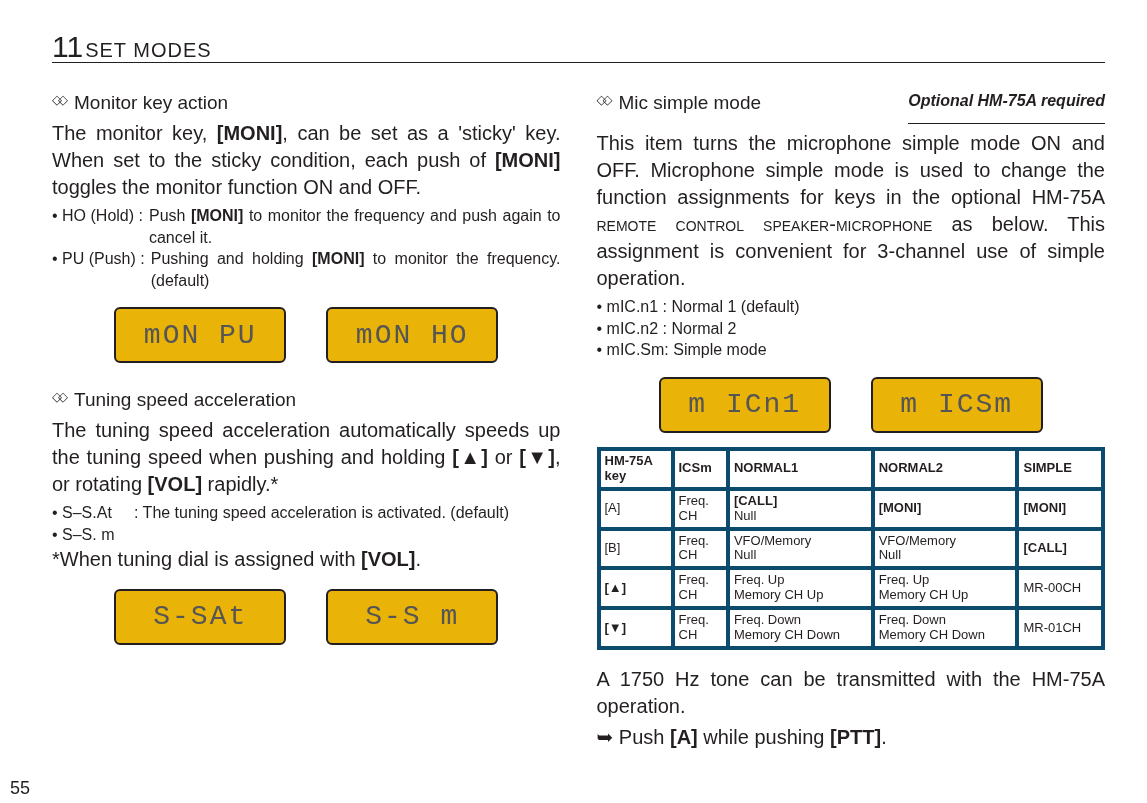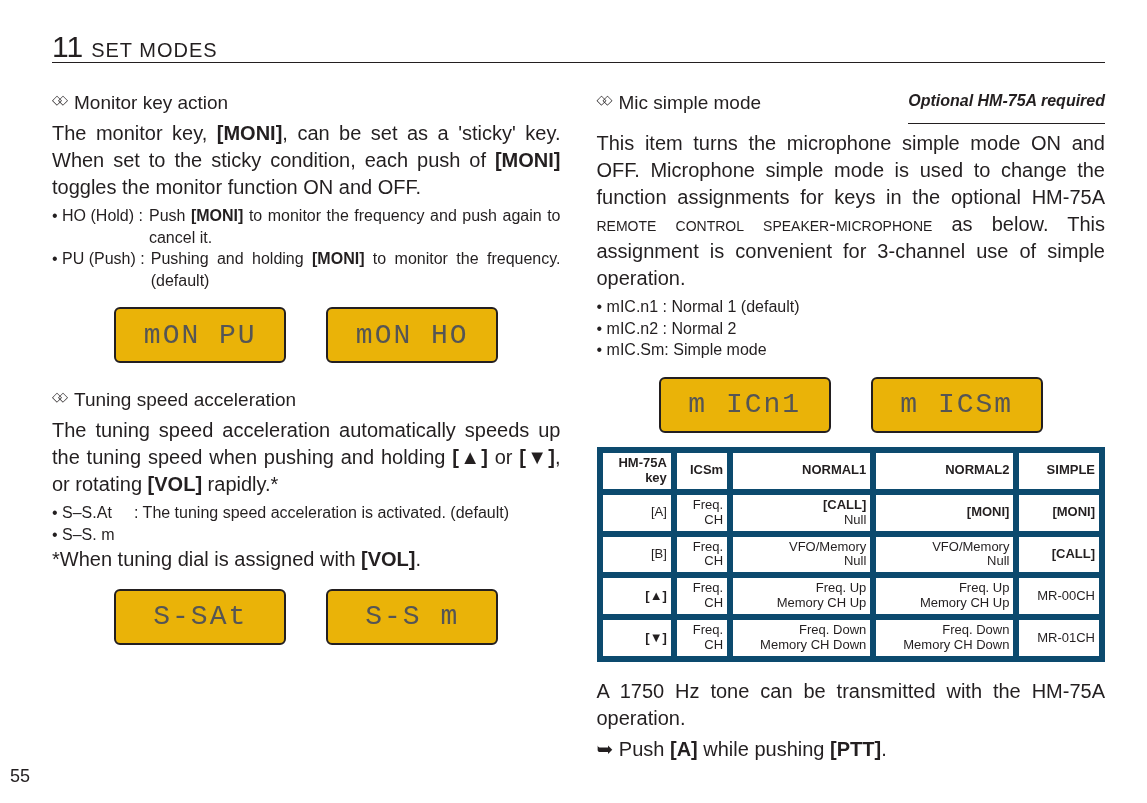--- a/index.html
+++ b/index.html
@@ -1,40 +1,40 @@
 <!DOCTYPE html>
 <html><head>
 <meta charset="utf-8">
 <style>
   html,body{margin:0;padding:0;background:#fff;font-family:Helvetica,Arial,sans-serif;color:#231f20}
   .page{width:1147px;height:803px;box-sizing:border-box;padding:30px 42px 20px 52px;position:relative}
-  .hdr{display:flex;align-items:baseline;gap:8px;margin-bottom:28px}
+  .hdr{display:flex;align-items:baseline;gap:2px;margin-bottom:28px}
   .secnum{font-size:30px;font-weight:400}
   .sectitle{font-size:20px;letter-spacing:1px;font-weight:400}
   .cols{display:flex;gap:36px}
   .col{flex:1;min-width:0}
   .subhdr{display:flex;align-items:flex-start;gap:8px;margin:0 0 6px}
   .diamond{font-size:13px;letter-spacing:-4px;margin-right:2px}
   .subtitle{font-size:19px;font-weight:400}
   .rightnote{margin-left:auto;font-style:italic;font-weight:700;border-bottom:1px solid #231f20;font-size:16px;padding-bottom:13px;white-space:nowrap}
   p.body{font-size:20px;line-height:1.35;margin:0 0 4px;text-align:justify}
   .bullets{font-size:16px;line-height:1.35}
   .bline{display:flex;gap:6px;margin:0}
   .bk{white-space:nowrap}
   .bv{flex:1;text-align:justify}
   b{font-weight:700}
   .sc{font-variant:small-caps}
   .lcdrow{display:flex;justify-content:center;gap:40px;margin:16px 0 26px}
   .lcd{border:2px solid #231f20;border-radius:6px;width:168px;height:52px;display:flex;align-items:center;justify-content:center;font-family:"Courier New",monospace;font-size:28px;letter-spacing:2px;color:#555;background:#eab308}
   .tablewrap{margin-top:8px}
   table{border-collapse:collapse;width:100%;font-size:13px}
-  th,td{border:6px solid #0c4a6e;padding:3px 4px;text-align:right;vertical-align:middle;line-height:1.15}
+  th,td{border:4px solid #0c4a6e;padding:3px 4px;text-align:left;vertical-align:middle;line-height:1.15}
   th{font-weight:700}
   .twoline span{display:block}
-  .pgnum{position:absolute;left:10px;bottom:16px;font-size:18px}
+  .pgnum{position:absolute;left:10px;bottom:4px;font-size:18px}
   .topline{position:absolute;left:52px;right:42px;top:62px;height:1px;background:#231f20}
   .updn{font-family:Arial,sans-serif}
 </style>
 </head>
 <body>
 
 <div class="page">
   <div class="hdr">
     <span class="secnum">11</span>
     <span class="sectitle">SET MODES</span>

